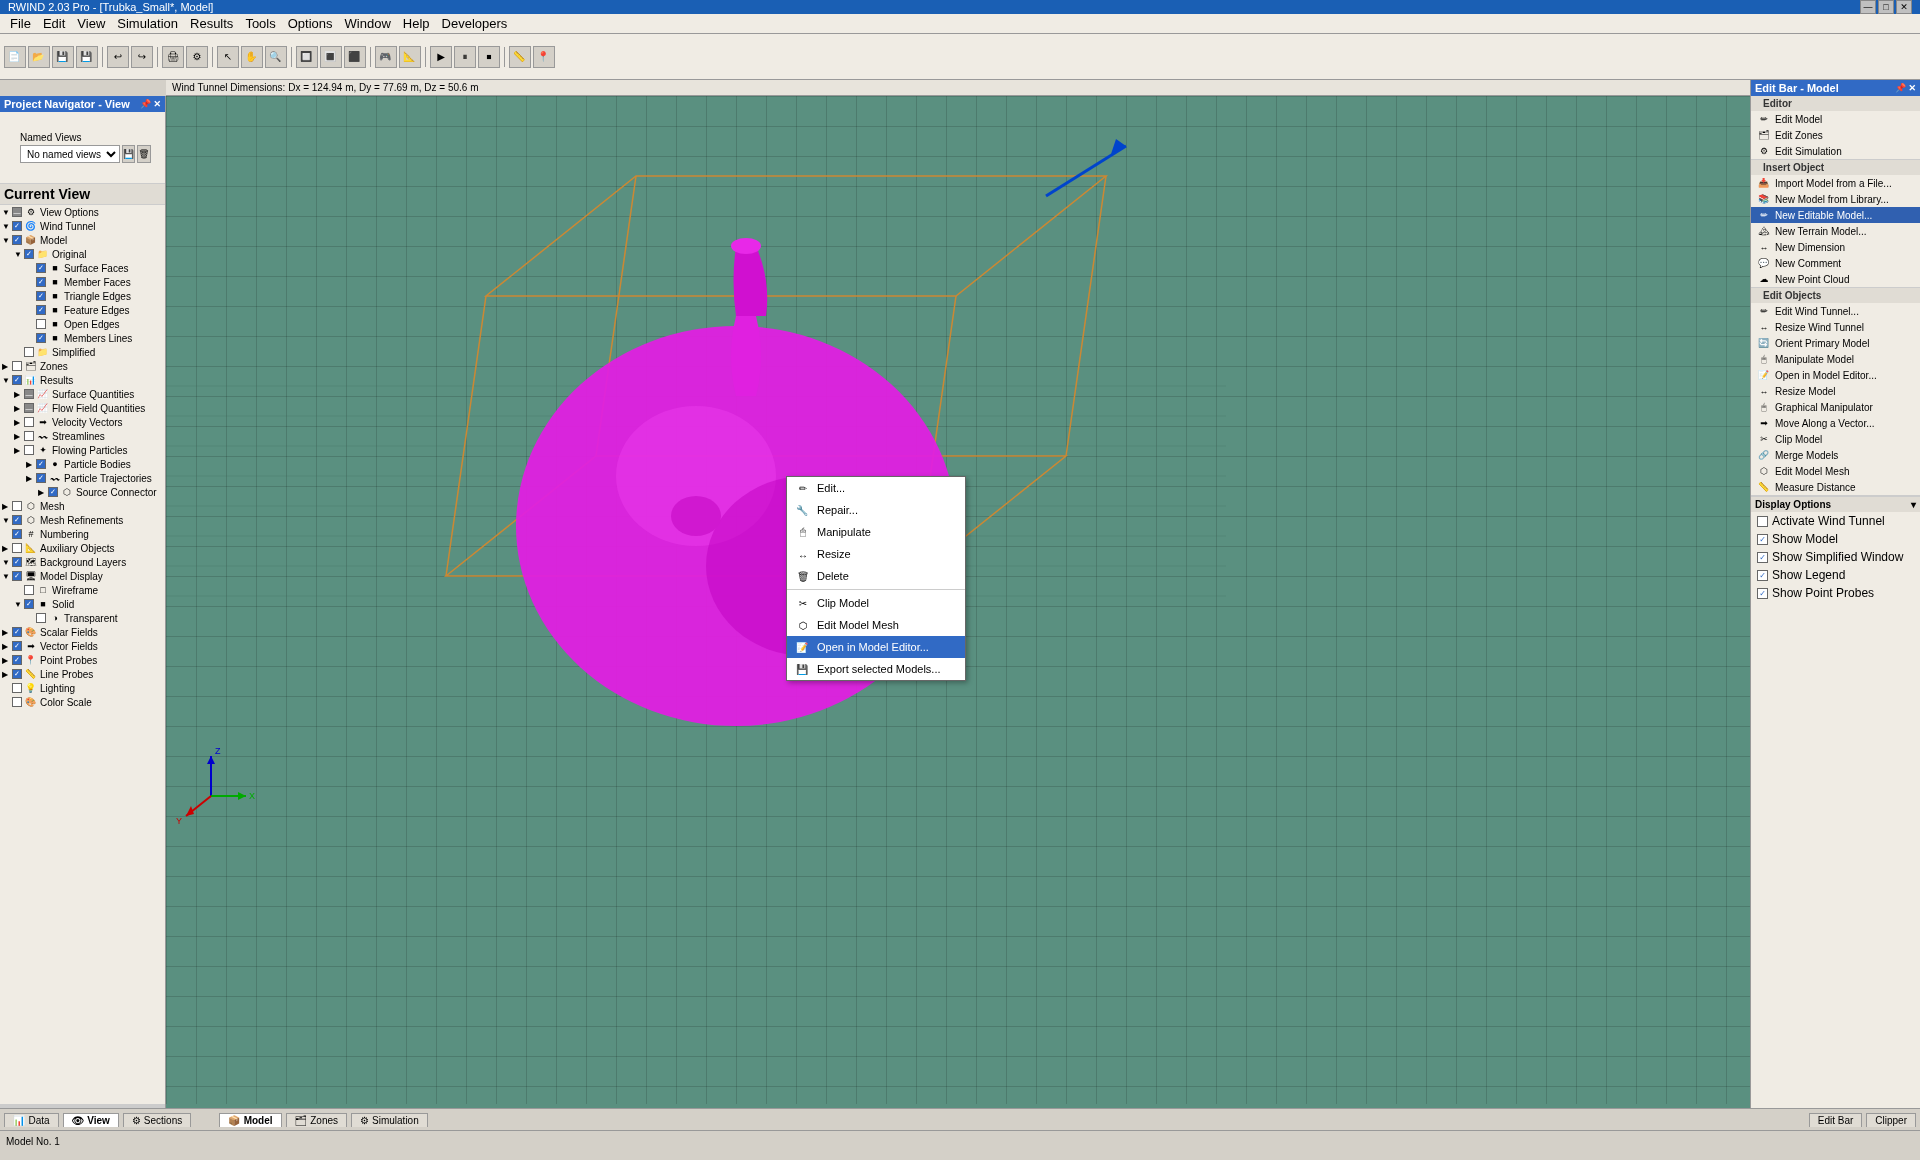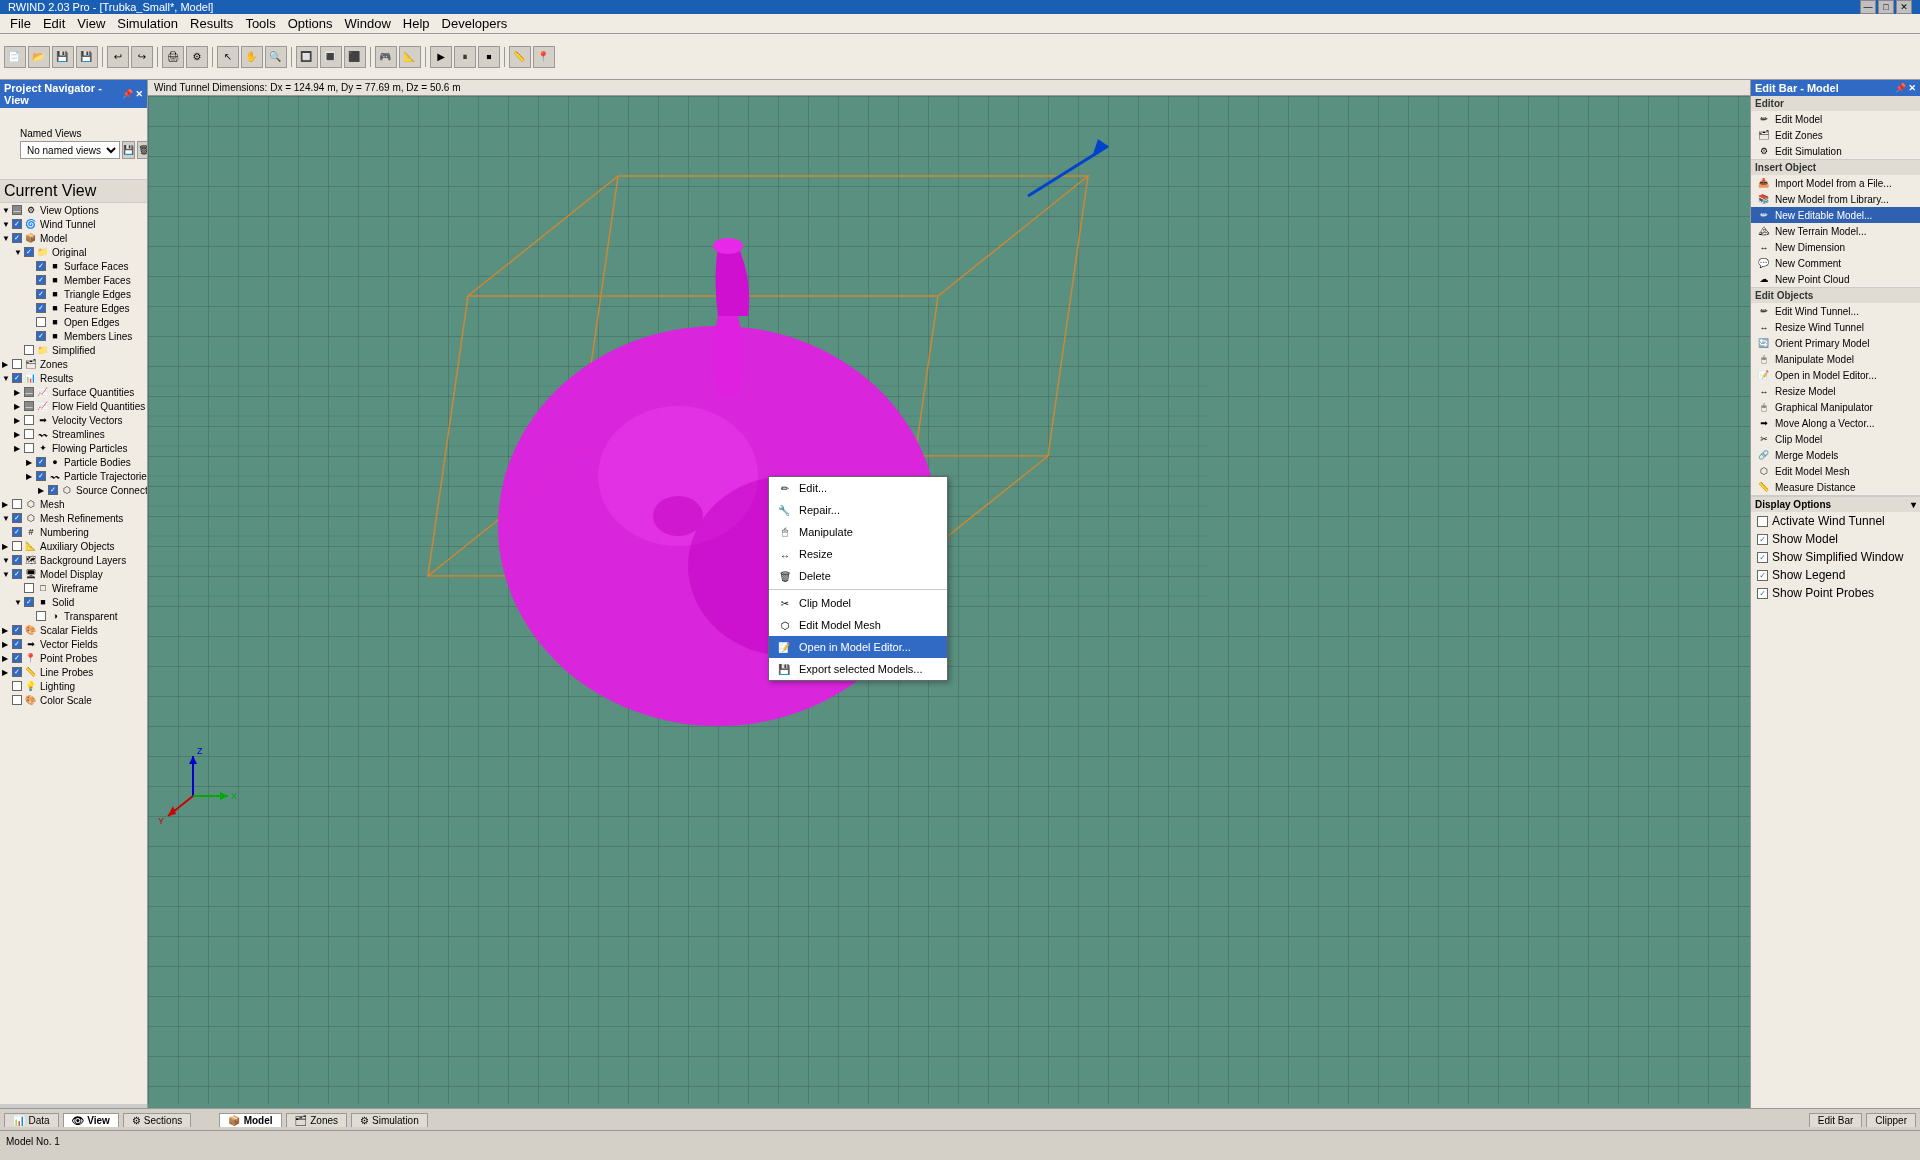--- a/index.html
+++ b/index.html
@@ -52,26 +52,27 @@
     .toolbar-separator { width: 1px; height: 20px; background: #999; margin: 0 2px; }
 
     
     .main-layout {
       display: flex;
       height: calc(1160px - 22px - 20px - 46px - 22px - 22px);
     }
 
     
     .left-panel {
-      width: 148px;
+      width: 166px;
       background: #f0ece4;
       border-right: 1px solid #999;
       display: flex;
       flex-direction: column;
       overflow: hidden;
+      margin-top: 16px;
     }
     .panel-header {
       background: #316ac5;
       color: white;
       padding: 2px 4px;
       font-size: 11px;
       font-weight: bold;
       display: flex;
       justify-content: space-between;
       align-items: center;
@@ -81,21 +82,21 @@
     .named-views-section { padding: 20px; border-bottom: 1px solid #ccc; }
     .named-views-label { font-size: 10px; margin-bottom: 2px; }
     .named-views-row { display: flex; gap: 2px; align-items: center; }
     .dropdown-select {
       flex: 1; height: 18px; font-size: 10px;
       background: white; border: 1px solid #999;
       padding: 0 2px;
     }
     .icon-btn { width: 18px; height: 18px; background: #d4d0c8; border: 1px solid #999; font-size: 9px; display: flex; align-items: center; justify-content: center; cursor: pointer; }
 
-    .current-view-label { padding: 2px 4px; font-size: 16px; font-weight: normal; border-bottom: 1px solid #ccc; background: #e0dcd4; }
+    .current-view-label { padding: 2px 4px; font-size: 14px; font-weight: bold; border-bottom: 1px solid #ccc; background: #e0dcd4; }
 
     .tree-container { flex: 1; overflow-y: auto; overflow-x: hidden; }
     .tree-item {
       display: flex;
       align-items: center;
       padding: 1px 2px;
       cursor: pointer;
       white-space: nowrap;
       font-size: 10px;
     }
@@ -167,21 +168,21 @@
       background: #f0ece4;
       border-left: 1px solid #999;
       display: flex;
       flex-direction: column;
       overflow: hidden;
     }
 
     .right-section { border-bottom: 1px solid #ccc; }
     .right-section-header {
       background: #e0dcd4;
-      padding: 2px 4px;
+      padding: 2px 12px;
       font-size: 10px;
       font-weight: bold;
       color: #333;
     }
     .right-item {
       display: flex;
       align-items: center;
       padding: 2px 6px;
       cursor: pointer;
       font-size: 10px;

